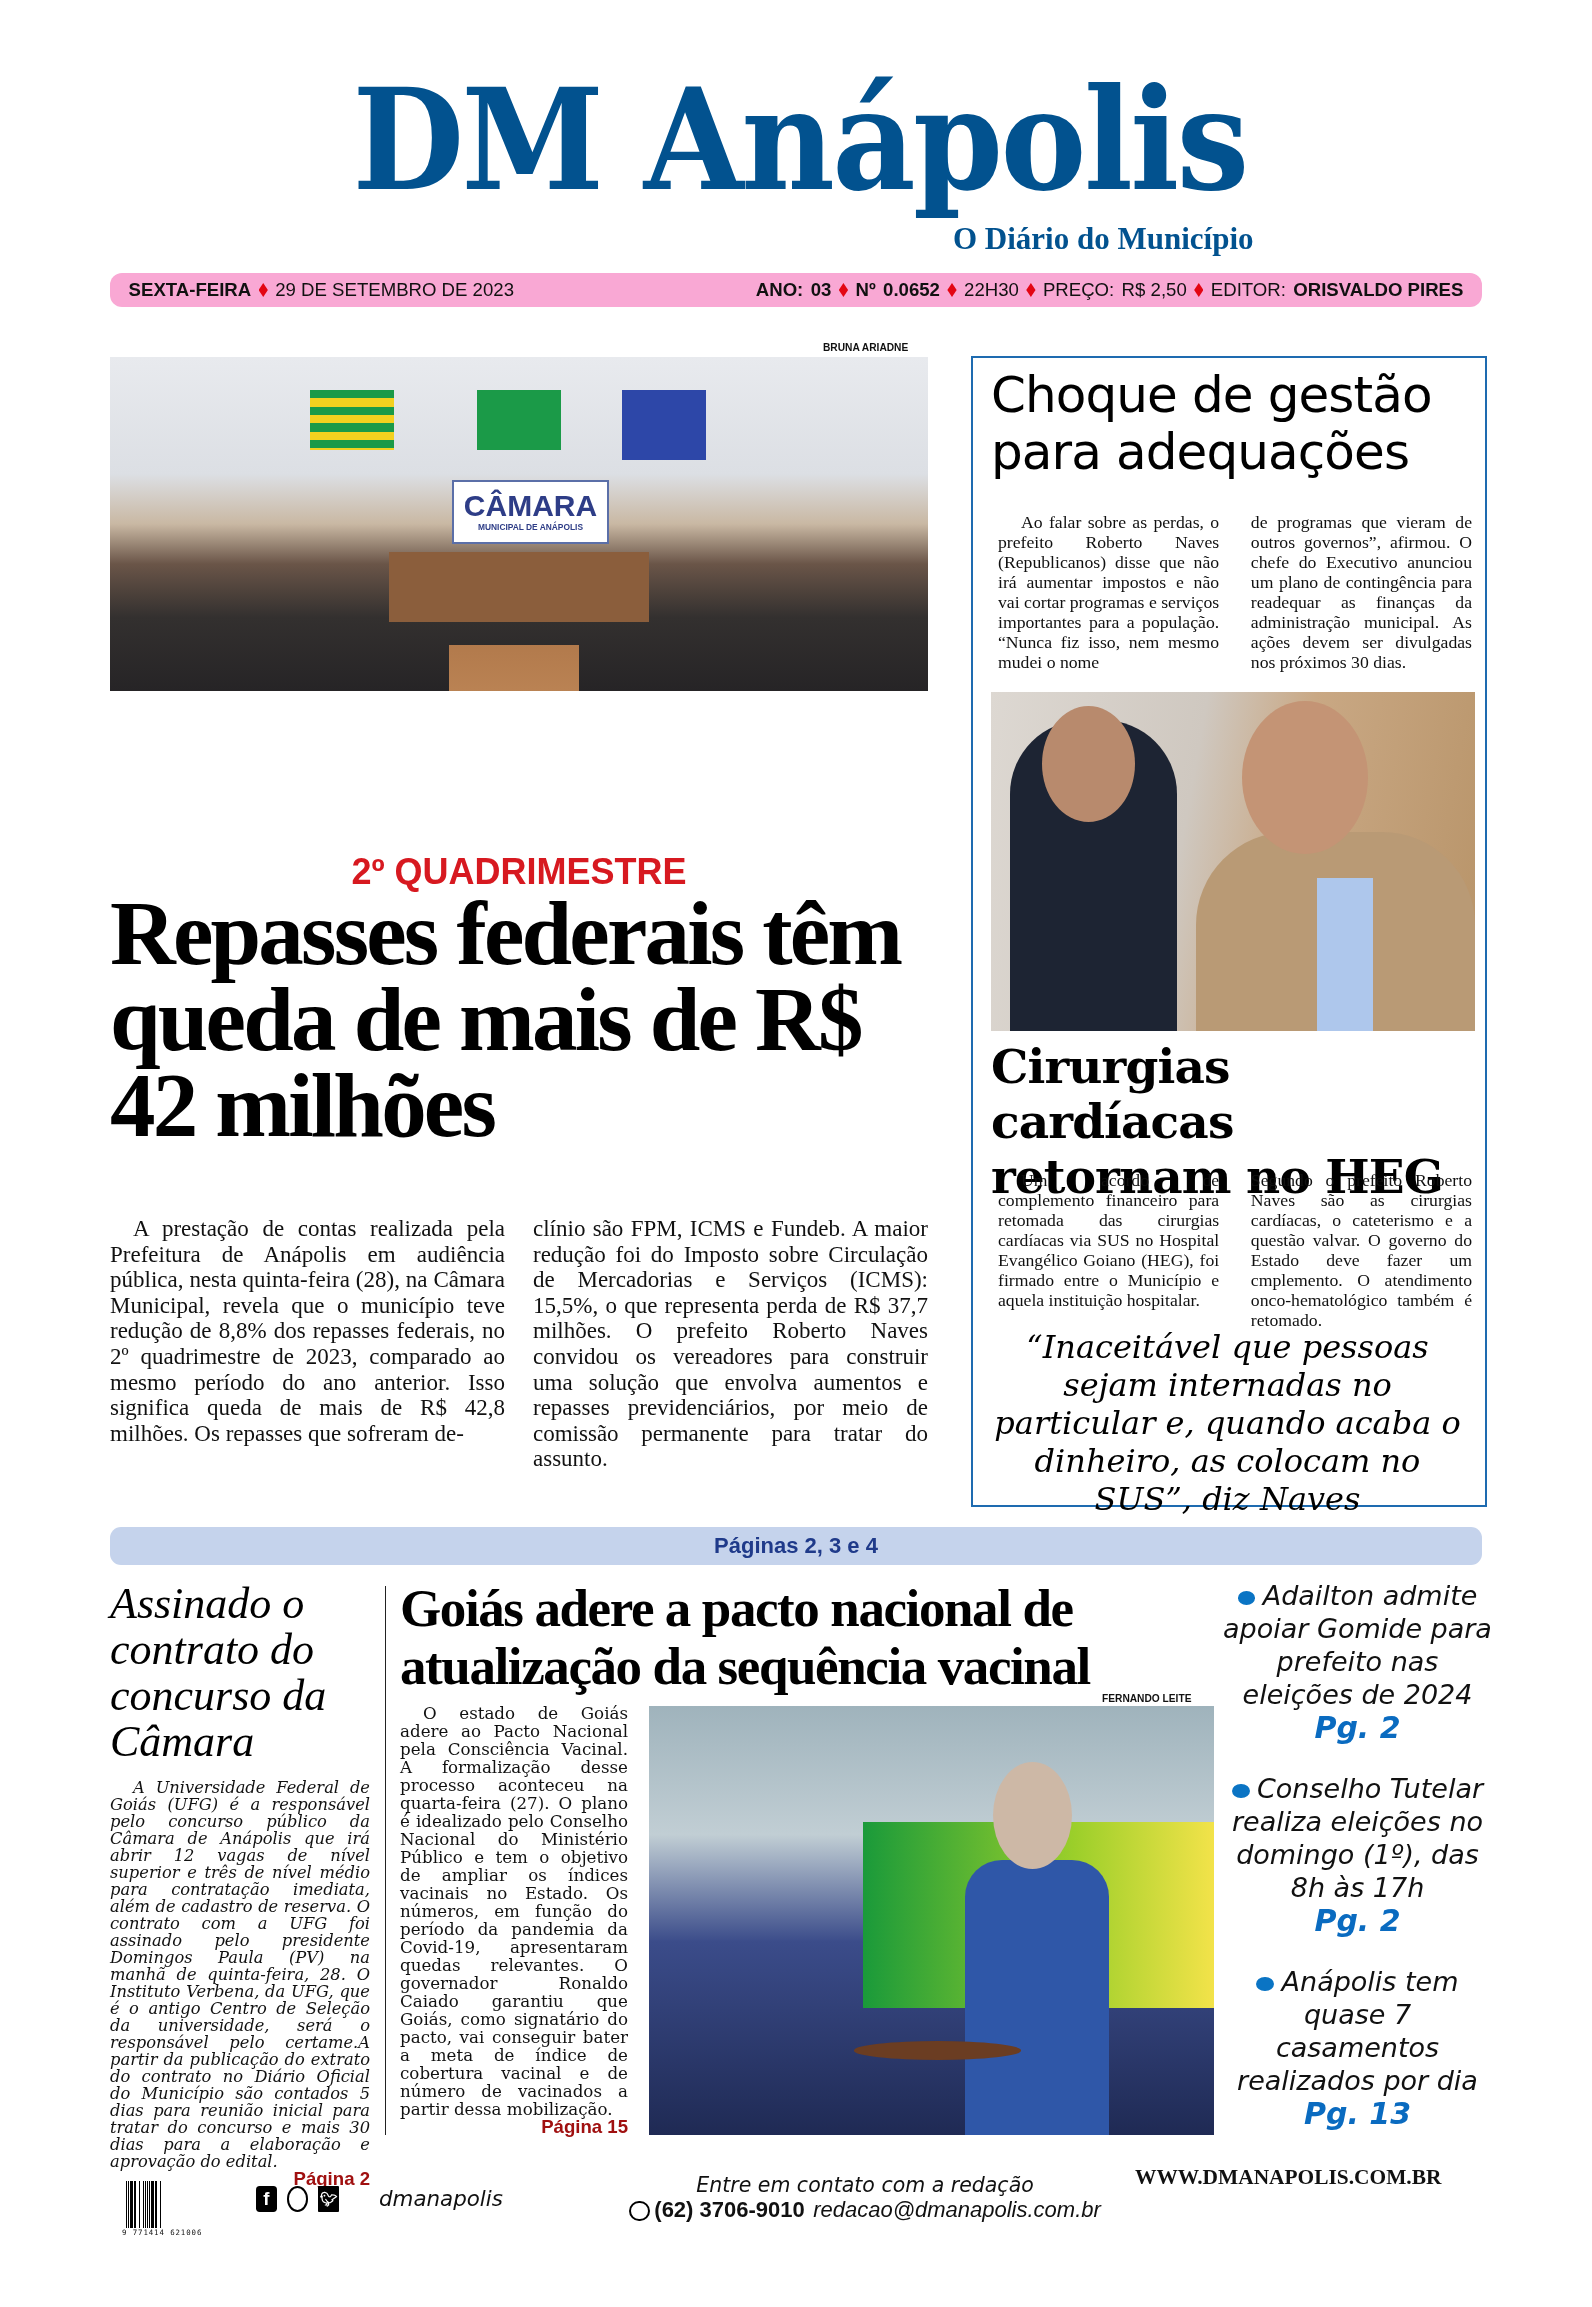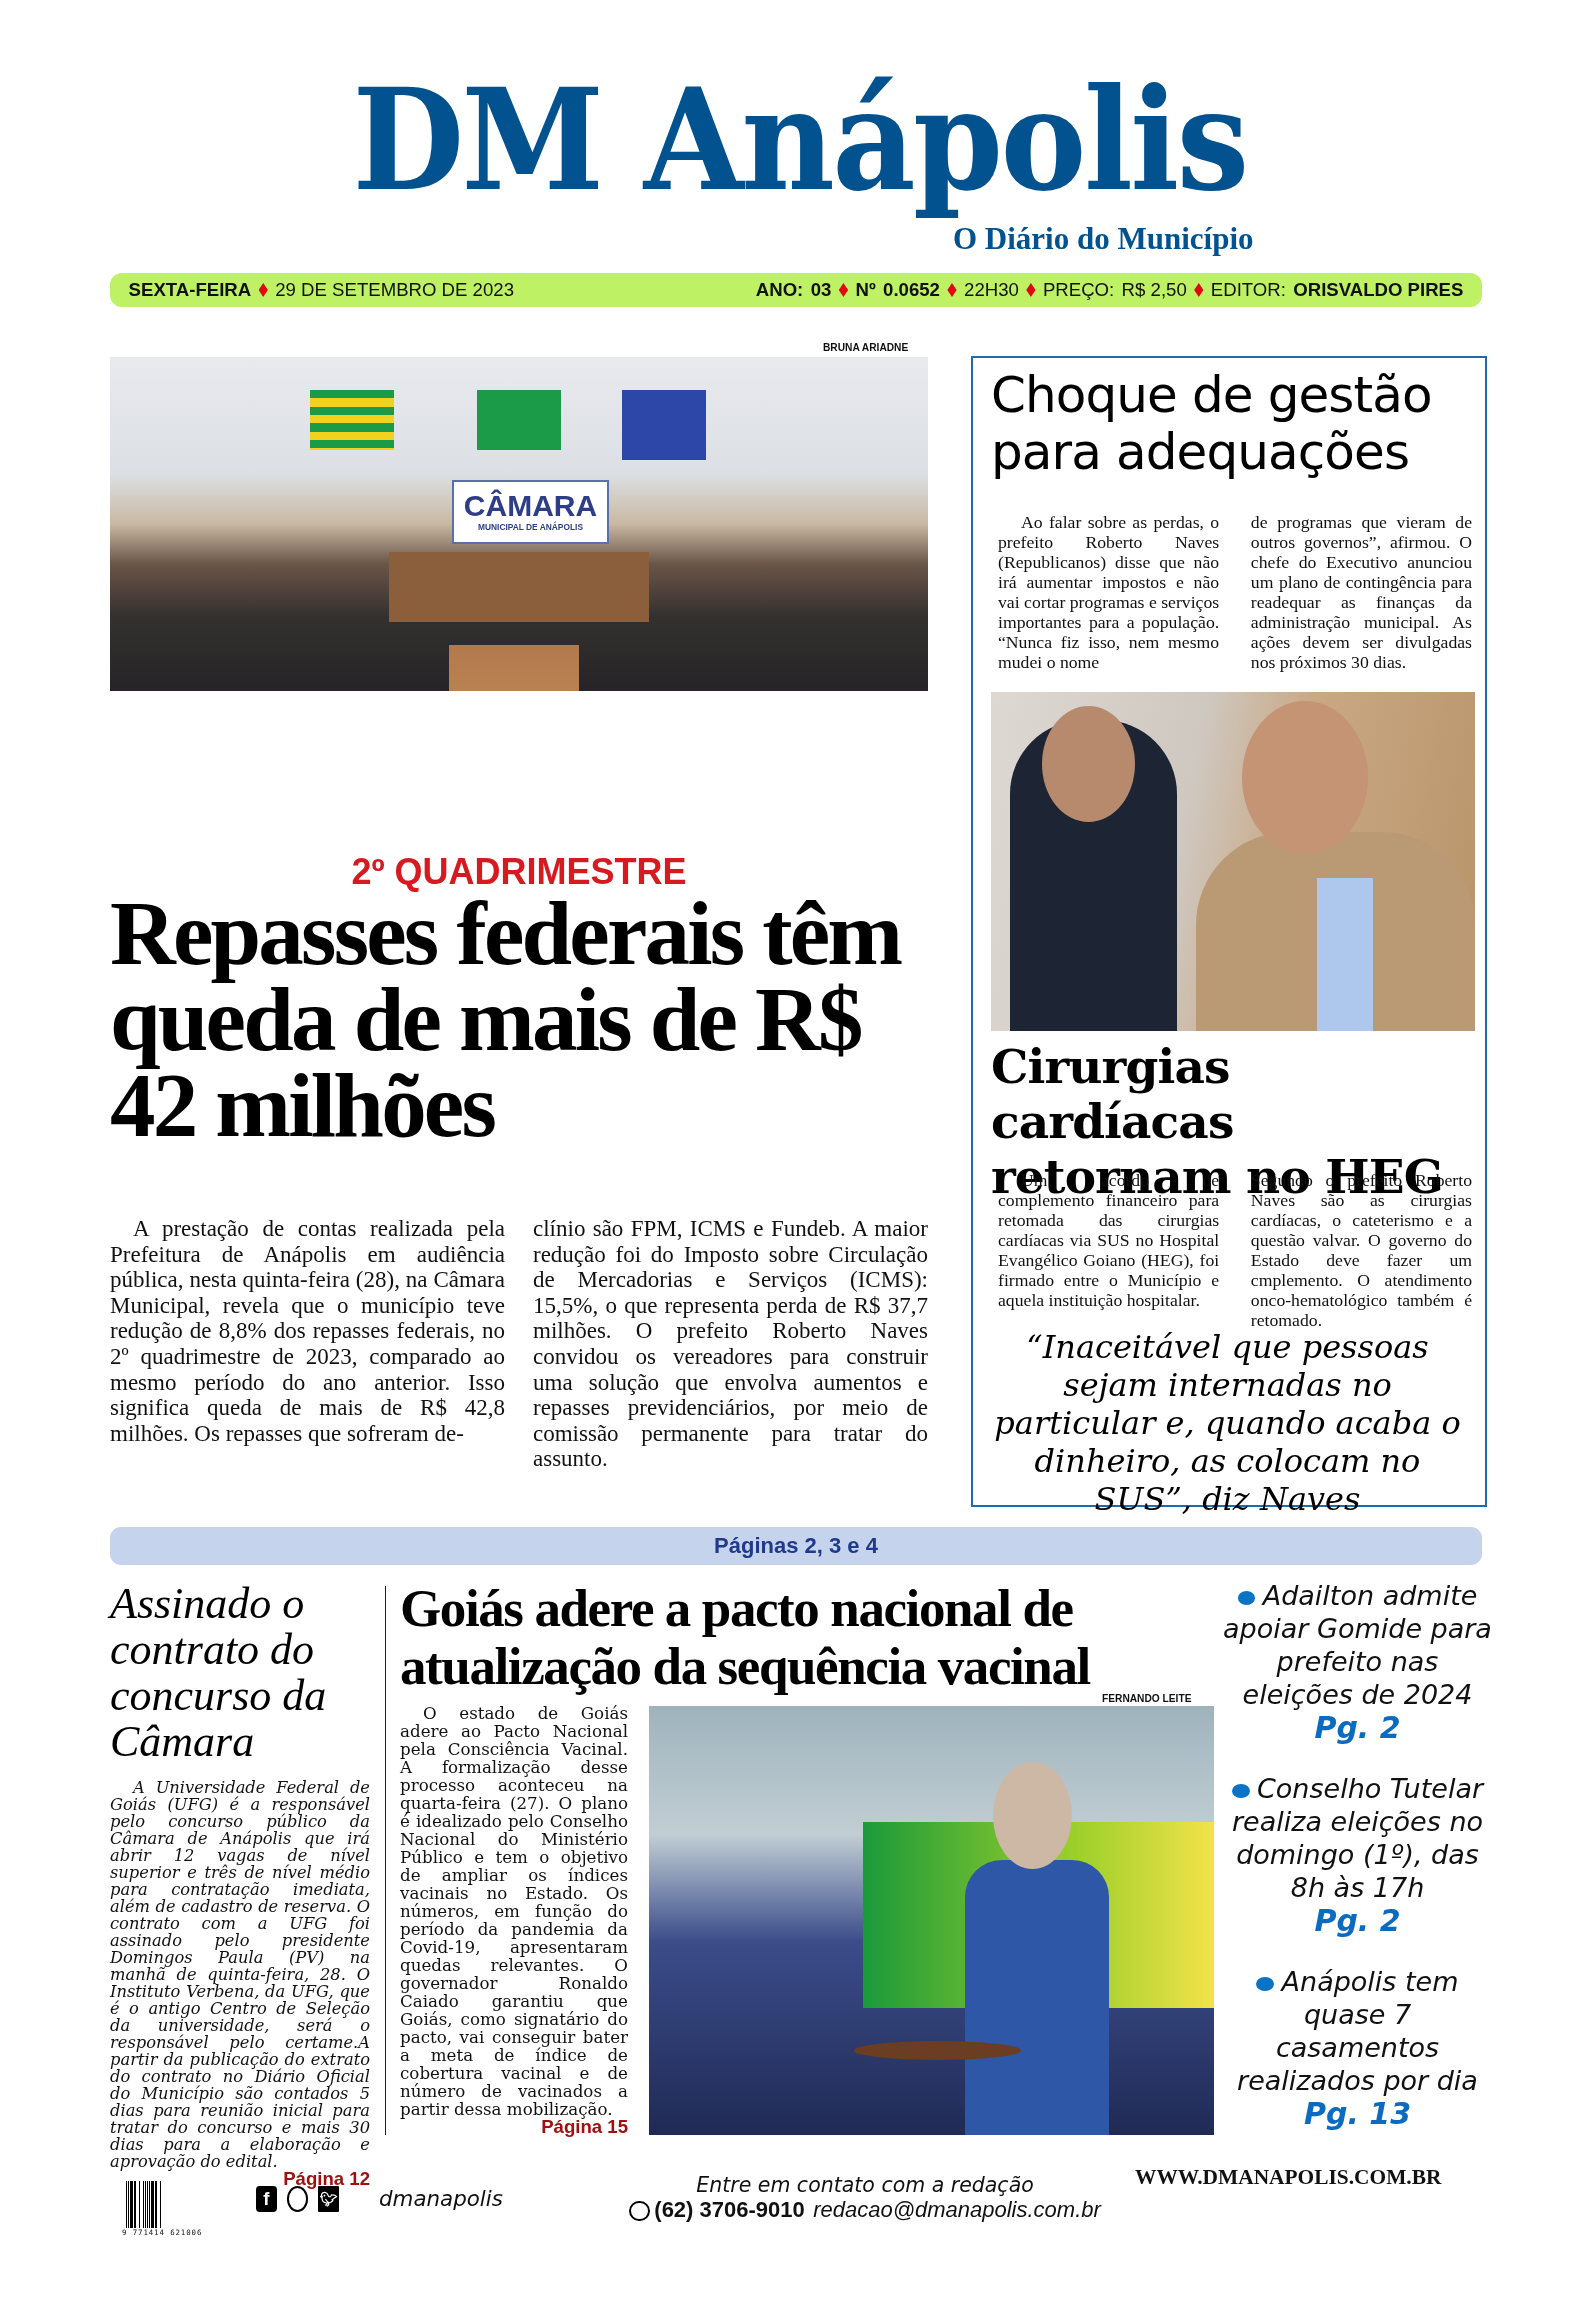--- a/index.html
+++ b/index.html
@@ -1,21 +1,21 @@
 <!DOCTYPE html>
 <html style="font-size:7.4px"><head>
 <meta charset="utf-8">
 <style>
   html,body{margin:0;padding:0;background:#fff;}
   body{width:1593px;height:2307px;position:relative;overflow:hidden;font-family:"Liberation Serif",serif;color:#111;}
   .abs{position:absolute;}
   
   .logo{left:288px;top:70px;width:1023px;text-align:center;font-family:"DejaVu Serif",serif;font-weight:bold;font-size:140px;line-height:140px;color:#02528f;letter-spacing:-2.8px;transform:scaleX(0.92);transform-origin:center;}
   .tagline{left:953px;top:221px;font-family:"Liberation Serif",serif;font-weight:bold;font-size:31px;color:#02528f;}
-  .infobar{left:110px;top:273px;width:1372px;height:34px;background:#bef264;border-radius:12px;display:flex;align-items:center;justify-content:space-between;padding:0 18.6px;box-sizing:border-box;font-family:"Liberation Sans",sans-serif;font-size:18.6px;color:#111;}
+  .infobar{left:110px;top:273px;width:1372px;height:34px;background:#f9a8d4;border-radius:12px;display:flex;align-items:center;justify-content:space-between;padding:0 18.6px;box-sizing:border-box;font-family:"Liberation Sans",sans-serif;font-size:18.6px;color:#111;}
   .infobar .grp{display:flex;align-items:center;gap:7.4px;white-space:nowrap;}
   .dia{display:inline-block;width:9.3px;height:14px;background:#e30613;clip-path:polygon(50% 0,100% 50%,50% 100%,0 50%);}
   .b{font-weight:bold;}
   
   .credit{font-family:"Liberation Sans",sans-serif;font-weight:bold;font-size:10.2px;color:#111;}
   .photo{background-size:cover;overflow:hidden;}
   .photo1{left:110px;top:357px;width:818px;height:334px;background:linear-gradient(180deg,#e8eaee 0%,#dcdfe4 35%,#c9b8a3 50%,#6a5548 62%,#33302f 78%,#262426 100%);}
   .photo1 .flag{position:absolute;top:33px;width:84px;height:60px;}
   .photo1 .sign{position:absolute;left:342px;top:123px;width:153px;height:60px;background:#fff;border:2.8px solid #5b6fa8;color:#2e3d87;font-family:"Liberation Sans",sans-serif;font-weight:bold;font-size:30px;text-align:center;line-height:47px;}
   .photo1 .sign small{display:block;font-size:8.4px;line-height:8.4px;margin-top:-6.5px;}
@@ -144,21 +144,21 @@
   <p class="indent">Um acordo de complemento financeiro para retomada das cirurgias cardíacas via SUS no Hospital Evangélico Goiano (HEG), foi firmado entre o Município e aquela instituição hospitalar.</p>
   <p>Segundo o prefeito Roberto Naves são as cirurgias cardíacas, o cateterismo e a questão valvar. O governo do Estado deve fazer um cmplemento. O atendimento onco-hematológico também é retomado.</p>
 </div>
 <div class="abs quote">“Inaceitável que pessoas sejam internadas no particular e, quando acaba o dinheiro, as colocam no SUS”, diz Naves</div>
 
 <div class="abs pagebar">Páginas 2, 3 e 4</div>
 
 <div class="abs lhead">Assinado o contrato do concurso da Câmara</div>
 <div class="abs lbody">
   <p class="indent">A Universidade Federal de Goiás (UFG) é a responsável pelo concurso público da Câmara de Anápolis que irá abrir 12 vagas de nível superior e três de nível médio para contratação imediata, além de cadastro de reserva. O contrato com a UFG foi assinado pelo presidente Domingos Paula (PV) na manhã de quinta-feira, 28. O Instituto Verbena, da UFG, que é o antigo Centro de Seleção da universidade, será o responsável pelo certame.A partir da publicação do extrato do contrato no Diário Oficial do Município são contados 5 dias para reunião inicial para tratar do concurso e mais 30 dias para a elaboração e aprovação do edital.</p>
-  <span class="pref">Página 12</span>
+  <span class="pref">Página 2</span>
 </div>
 <div class="abs vline"></div>
 
 <div class="abs chead">Goiás adere a pacto nacional de atualização da sequência vacinal</div>
 <div class="abs credit" style="left:1102px;top:1693px;">FERNANDO LEITE</div>
 <div class="abs cbody">
   <p class="indent">O estado de Goiás adere ao Pacto Nacional pela Consciência Vacinal. A formalização desse processo aconteceu na quarta-feira (27). O plano é idealizado pelo Conselho Nacional do Ministério Público e tem o objetivo de ampliar os índices vacinais no Estado. Os números, em função do período da pandemia da Covid-19, apresentaram quedas relevantes. O governador Ronaldo Caiado garantiu que Goiás, como signatário do pacto, vai conseguir bater a meta de índice de cobertura vacinal e de número de vacinados a partir dessa mobilização.</p>
   <span class="pref">Página 15</span>
 </div>
 <div class="abs photo photo3">

